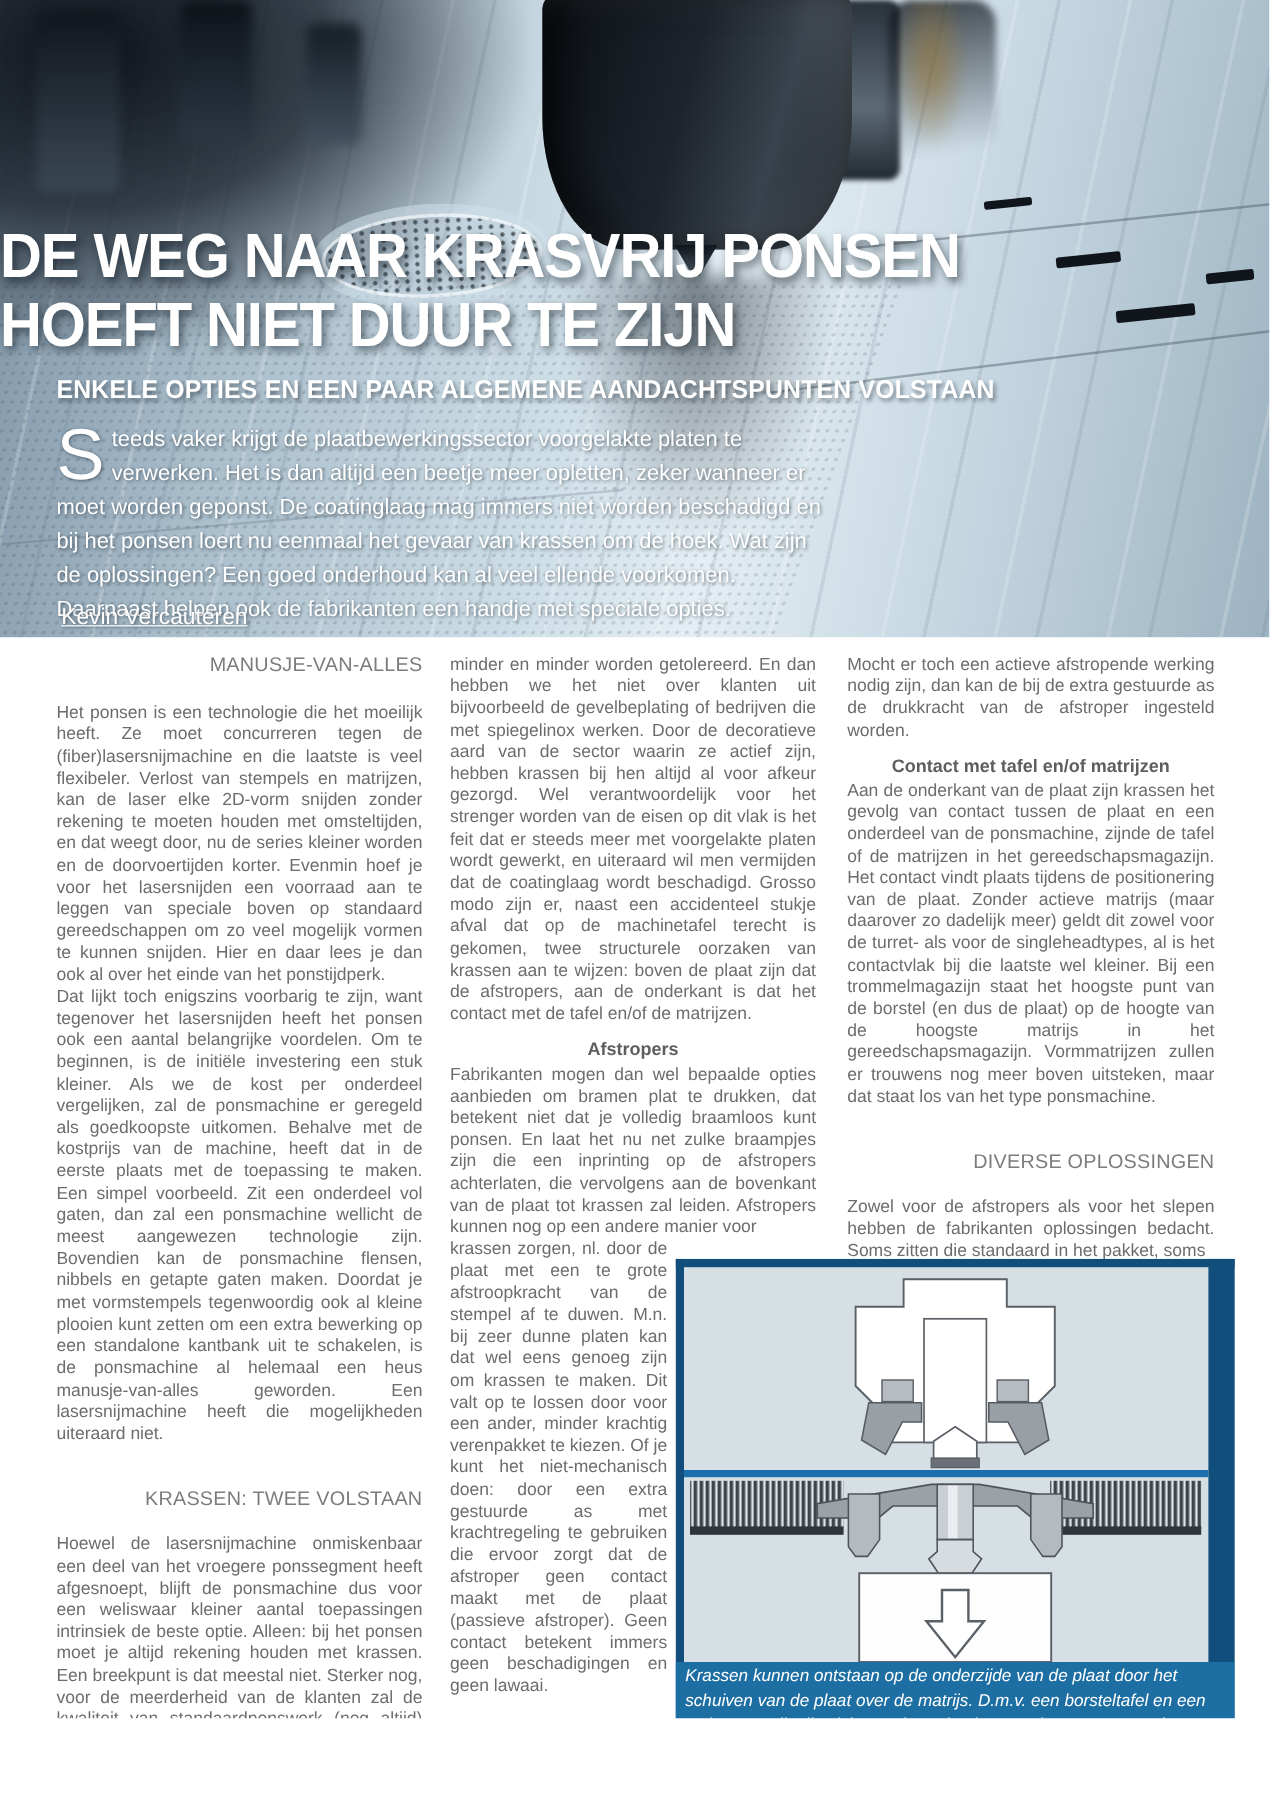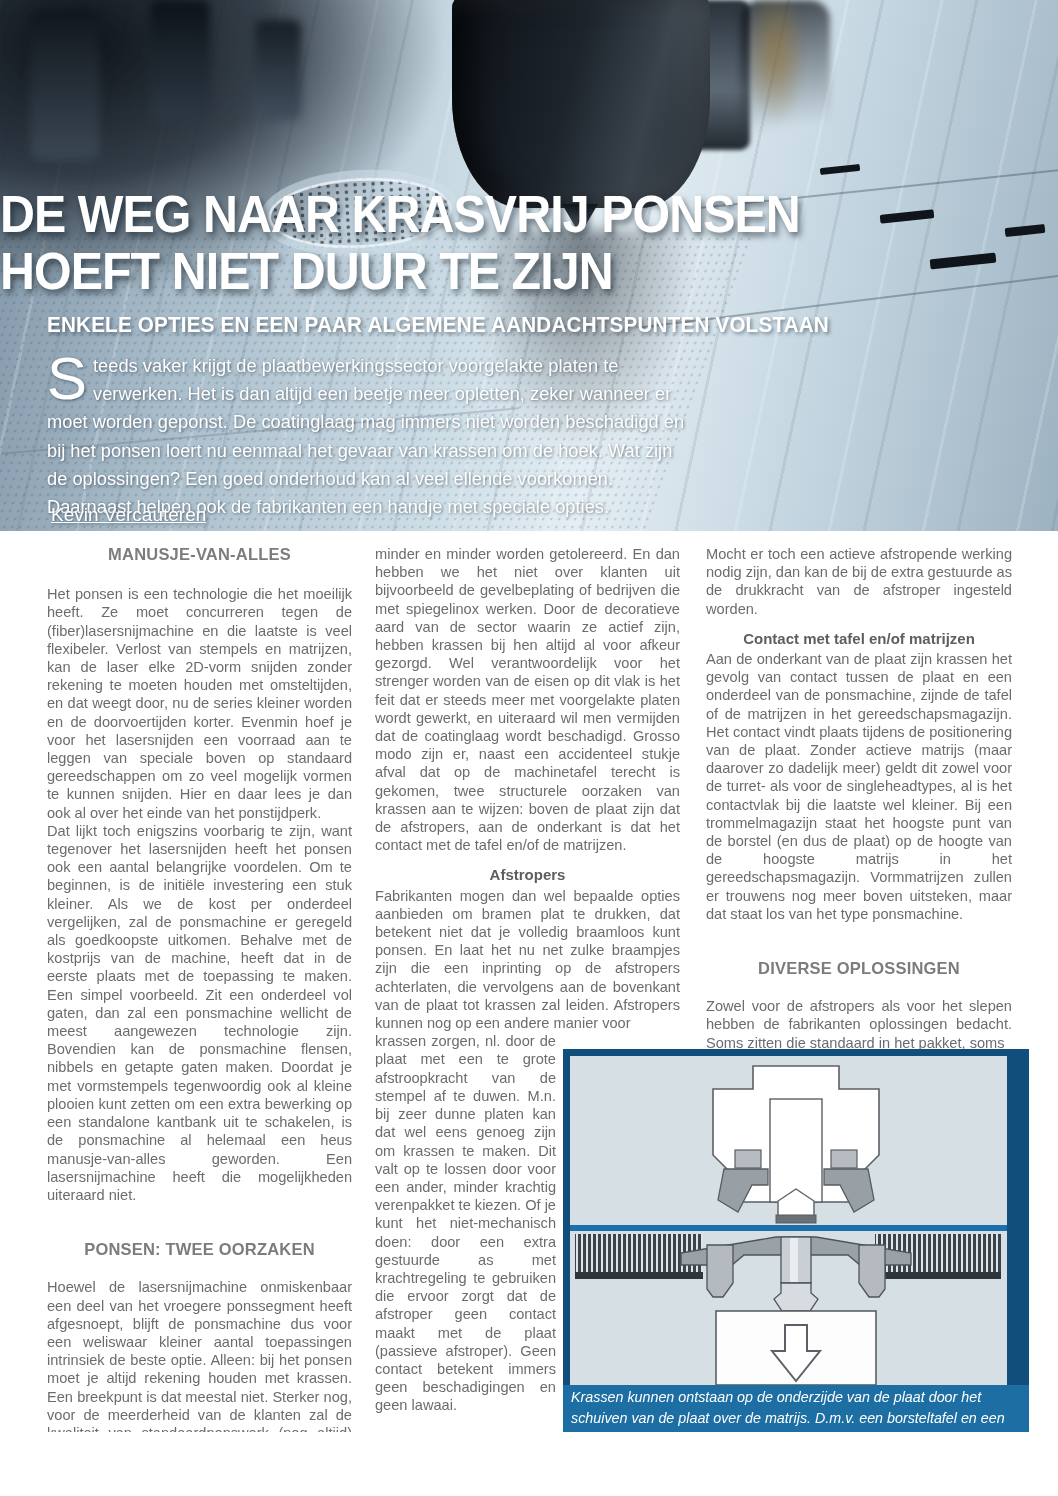--- a/index.html
+++ b/index.html
@@ -65,21 +65,21 @@
         text-shadow:1px 1px 3px rgba(10,20,30,.5);}
 
   
   .col{position:absolute;top:545px;color:#6b6c6e;font-size:14.6px;line-height:18.2px;
        text-align:justify;}
   .col p{margin:0;}
   .col1{left:47px;width:305px;}
   .col2{left:375px;width:305px;}
   .col3{left:706px;width:306px;}
   .narrow{width:181px;}
-  .h-caps{margin:0 0 22px 0;font-size:16.5px;font-weight:bold;color:#7b7c7e;letter-spacing:.2px;text-align:center;}
+  .h-caps{margin:0 0 22px 0;font-size:16.5px;font-weight:normal;color:#7b7c7e;letter-spacing:.2px;text-align:right;}
   .h-caps.later{margin-top:36px;margin-bottom:20px;}
   .h-sub{margin:12px 0 2px 0;font-size:15px;font-weight:bold;color:#5d5e60;text-align:center;}
 
   
   .figure{position:absolute;left:563px;top:1049px;width:466px;height:336px;z-index:4;}
   .figcap{position:absolute;left:563px;top:1385px;width:466px;height:62px;background:#1d6ea3;
         color:#ffffff;font-style:italic;font-size:14.3px;line-height:20.5px;
         padding:2px 8px 0 8px;box-sizing:border-box;}
 
   
@@ -121,21 +121,21 @@
   <div class="hero-text">
     <h2 class="subtitle">ENKELE OPTIES EN EEN PAAR ALGEMENE AANDACHTSPUNTEN VOLSTAAN</h2>
     <p class="intro"><span class="dropcap">S</span><span>teeds vaker krijgt de plaatbewerkingssector voorgelakte platen te verwerken. Het is dan altijd een beetje meer opletten, zeker wanneer er moet worden geponst. De coatinglaag mag immers niet worden beschadigd en bij het ponsen loert nu eenmaal het gevaar van krassen om de hoek. Wat zijn de oplossingen? Een goed onderhoud kan al veel ellende voorkomen. Daarnaast helpen ook de fabrikanten een handje met speciale opties.</span></p>
     <p class="author">Kevin Vercauteren</p>
   </div>
 
   <div class="col col1">
     <h3 class="h-caps">MANUSJE-VAN-ALLES</h3>
     <p>Het ponsen is een technologie die het moeilijk heeft. Ze moet concurreren tegen de (fiber)lasersnijmachine en die laatste is veel flexibeler. Verlost van stempels en matrijzen, kan de laser elke 2D-vorm snijden zonder rekening te moeten houden met omsteltijden, en dat weegt door, nu de series kleiner worden en de doorvoertijden korter. Evenmin hoef je voor het lasersnijden een voorraad aan te leggen van speciale boven op standaard gereedschappen om zo veel mogelijk vormen te kunnen snijden. Hier en daar lees je dan ook al over het einde van het ponstijdperk.</p>
     <p>Dat lijkt toch enigszins voorbarig te zijn, want tegenover het lasersnijden heeft het ponsen ook een aantal belangrijke voordelen. Om te beginnen, is de initiële investering een stuk kleiner. Als we de kost per onderdeel vergelijken, zal de ponsmachine er geregeld als goedkoopste uitkomen. Behalve met de kostprijs van de machine, heeft dat in de eerste plaats met de toepassing te maken. Een simpel voorbeeld. Zit een onderdeel vol gaten, dan zal een ponsmachine wellicht de meest aangewezen technologie zijn. Bovendien kan de ponsmachine flensen, nibbels en getapte gaten maken. Doordat je met vormstempels tegenwoordig ook al kleine plooien kunt zetten om een extra bewerking op een standalone kantbank uit te schakelen, is de ponsmachine al helemaal een heus manusje-van-alles geworden. Een lasersnijmachine heeft die mogelijkheden uiteraard niet.</p>
-    <h3 class="h-caps later">PONSEN: TWEE OORZAKEN</h3>
+    <h3 class="h-caps later">KRASSEN: TWEE VOLSTAAN</h3>
     <p>Hoewel de lasersnijmachine onmiskenbaar een deel van het vroegere ponssegment heeft afgesnoept, blijft de ponsmachine dus voor een weliswaar kleiner aantal toepassingen intrinsiek de beste optie. Alleen: bij het ponsen moet je altijd rekening houden met krassen. Een breekpunt is dat meestal niet. Sterker nog, voor de meerderheid van de klanten zal de kwaliteit van standaardponswerk (nog altijd) volstaan, maar dat neemt niet weg dat de trend vandaag is dat krassen</p>
   </div>
 
   <div class="col col2">
     <p>minder en minder worden getolereerd. En dan hebben we het niet over klanten uit bijvoorbeeld de gevelbeplating of bedrijven die met spiegelinox werken. Door de decoratieve aard van de sector waarin ze actief zijn, hebben krassen bij hen altijd al voor afkeur gezorgd. Wel verantwoordelijk voor het strenger worden van de eisen op dit vlak is het feit dat er steeds meer met voorgelakte platen wordt gewerkt, en uiteraard wil men vermijden dat de coatinglaag wordt beschadigd. Grosso modo zijn er, naast een accidenteel stukje afval dat op de machinetafel terecht is gekomen, twee structurele oorzaken van krassen aan te wijzen: boven de plaat zijn dat de afstropers, aan de onderkant is dat het contact met de tafel en/of de matrijzen.</p>
     <h4 class="h-sub">Afstropers</h4>
     <p>Fabrikanten mogen dan wel bepaalde opties aanbieden om bramen plat te drukken, dat betekent niet dat je volledig braamloos kunt ponsen. En laat het nu net zulke braampjes zijn die een inprinting op de afstropers achterlaten, die vervolgens aan de bovenkant van de plaat tot krassen zal leiden. Afstropers kunnen nog op een andere manier voor</p>
     <p class="narrow">krassen zorgen, nl. door de plaat met een te grote afstroopkracht van de stempel af te duwen. M.n. bij zeer dunne platen kan dat wel eens genoeg zijn om krassen te maken. Dit valt op te lossen door voor een ander, minder krachtig verenpakket te kiezen. Of je kunt het niet-mechanisch doen: door een extra gestuurde as met krachtregeling te gebruiken die ervoor zorgt dat de afstroper geen contact maakt met de plaat (passieve afstroper). Geen contact betekent immers geen beschadigingen en geen lawaai.</p>
   </div>
 

